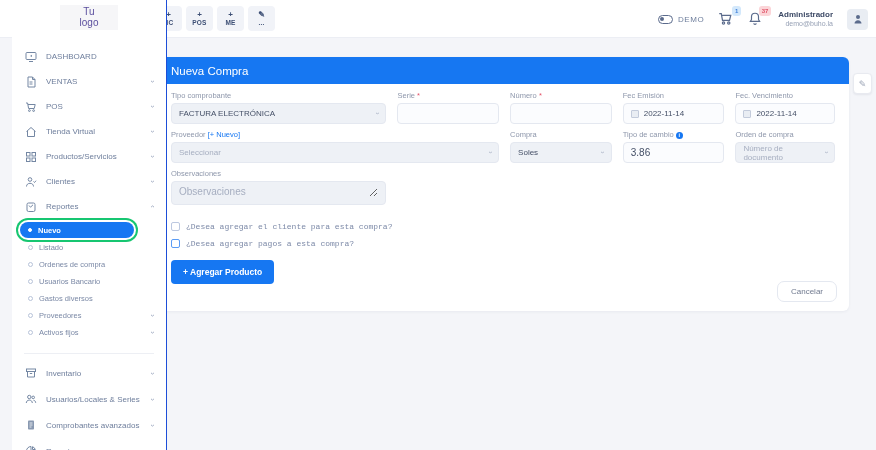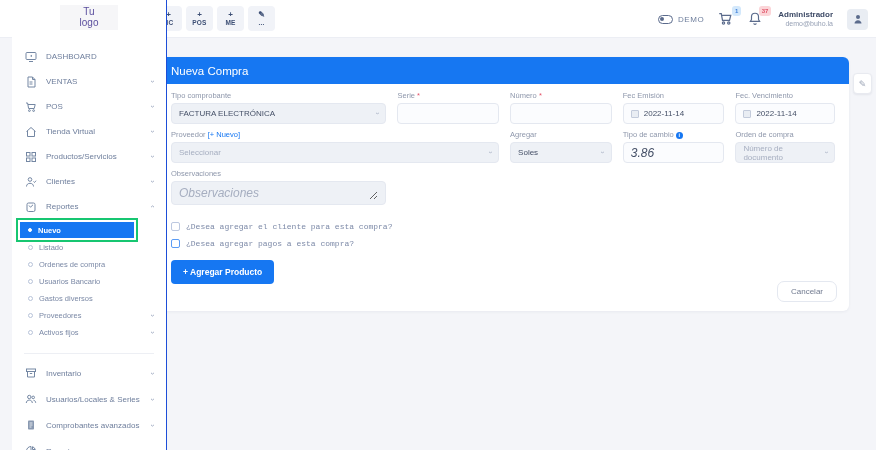--- a/index.html
+++ b/index.html
@@ -33,40 +33,40 @@
   .logo-text { font-size:10px; line-height:1.05; color:#5b4f9e; }
   .nav { margin-top:14px; }
   .nav-item { height:25px; display:flex; align-items:center; gap:9px; padding:0 12px; color:#6e7e9c; cursor:pointer;justify-content:center; }
   .nav-item .nav-icon { width:13px; height:13px; flex:0 0 13px; color:#7487a3; display:flex; align-items:center; justify-content:center; }
   .nav-item .nav-label { font-size:8px; flex:1; white-space:nowrap; overflow:hidden; }
   .chev { font-size:8px; color:#8c99b4; display:inline-block; transform:rotate(90deg); }
   .chev.up { transform:rotate(-90deg); }
   .submenu { padding:2px 0 4px 0; }
   .sub-item { height:17px; display:flex; align-items:center; gap:6px; padding:0 12px 0 16px; color:#7b89a6; font-size:7.5px; cursor:pointer; }
   .sub-bullet { width:5px; height:5px; border:1px solid #b7c3d9; border-radius:50%; flex:0 0 5px; }
-  .sub-item.selected { background:#1677f2; color:#fff; font-weight:bold; border-radius:0; margin:1px 32px 1px 8px; padding:0 8px; height:16px; box-shadow:0 0 0 2px #ffffff, 0 0 0 4px #17c671; }
+  .sub-item.selected { background:#1677f2; color:#fff; font-weight:bold; border-radius:8px; margin:1px 32px 1px 8px; padding:0 8px; height:16px; box-shadow:0 0 0 2px #ffffff, 0 0 0 4px #17c671; }
   .sub-item.selected .sub-bullet { background:#fff; border-color:#fff; width:4px; height:4px; flex-basis:4px; }
   .sub-item .chev { margin-left:auto; }
   .nav-divider { border-top:1px solid #edeff4; margin:8px 12px 6px 12px; }
   .nav-item.tall { height:26px; }
 
   
   .card { position:absolute; left:157px; top:57px; width:692px; height:254px; background:#fff; border-radius:6px; box-shadow:0 1px 3px rgba(40,50,80,.06); }
   .card-header { height:27px; background:#1677f2; border-radius:6px 6px 0 0; display:flex; align-items:center; padding:0 14px; color:#fff; font-size:11.5px; }
   .card-body { padding:7px 14px 0 14px; position:relative; height:227px; }
   .form-grid { display:grid; grid-template-columns:2.12fr 1fr 1fr 1fr 0.98fr; column-gap:11px; row-gap:6px; }
   .field {}
   .f-label { font-size:7.5px; color:#8e97ab; margin-bottom:3px; white-space:nowrap; }
   .f-label .req { color:#e4556a; }
   .f-label .action-link { color:#1677f2; }
   .control { height:21px; border:1px solid #e4e8f0; border-radius:4px; display:flex; align-items:center; padding:0 7px; font-size:8px; color:#444f66; background:#fbfcfe; }
   .control.filled { background:#eef1f6; }
   .control .sel-chev { margin-left:auto; color:#a7b0c3; font-size:7px; transform:rotate(90deg); }
   .control.placeholder { color:#a6aec0; }
-  .control input, .control textarea { border:none; outline:none; background:transparent; width:100%; font-size:12px; font-family:"Liberation Sans",sans-serif; color:#444f66;font-style:italic; }
+  .control input, .control textarea { border:none; outline:none; background:transparent; width:100%; font-size:10px; font-family:"Liberation Sans",sans-serif; color:#444f66; }
   .control ::placeholder { color:#a6aec0; }
   .cal-icon { width:8px; height:8px; border:1px solid #c3cbdb; border-radius:1px; background:#e9edf3; margin-right:5px; flex:0 0 8px; }
   .info-icon { display:inline-block; width:7px; height:7px; border-radius:50%; background:#1677f2; color:#fff; font-size:5.5px; line-height:7px; text-align:center; font-weight:bold; margin-left:2px; }
   .span2 { grid-column:1 / 3; }
   .obs-control { height:24px; align-items:flex-start; padding-top:4px; }
 
   .checks { margin-top:17px; display:flex; flex-direction:column; gap:8px;font-family:Liberation Mono, monospace; }
   .check-row { display:flex; align-items:center; gap:6px; font-size:8px; color:#7d8aa8; cursor:pointer; }
   .checkbox { width:9px; height:9px; border-radius:2px; background:#fff; flex:0 0 9px; }
   .cb-gray { border:1px solid #bcc8e0; }
@@ -371,21 +371,21 @@
         <div class="f-label">
           <span>Proveedor</span> <span class="action-link">[+ Nuevo]</span>
         </div>
         <div class="control filled placeholder">
           <span>Seleccionar</span>
           <span class="sel-chev">›</span>
         </div>
       </div>
 
       <div class="field">
-        <div class="f-label">Agregar</div>
+        <div class="f-label">Compra</div>
         <div class="control filled">
           <span>Soles</span>
           <span class="sel-chev">›</span>
         </div>
       </div>
 
       <div class="field">
         <div class="f-label">
           <span>Tipo de cambio</span><span class="info-icon">i</span>
         </div>

